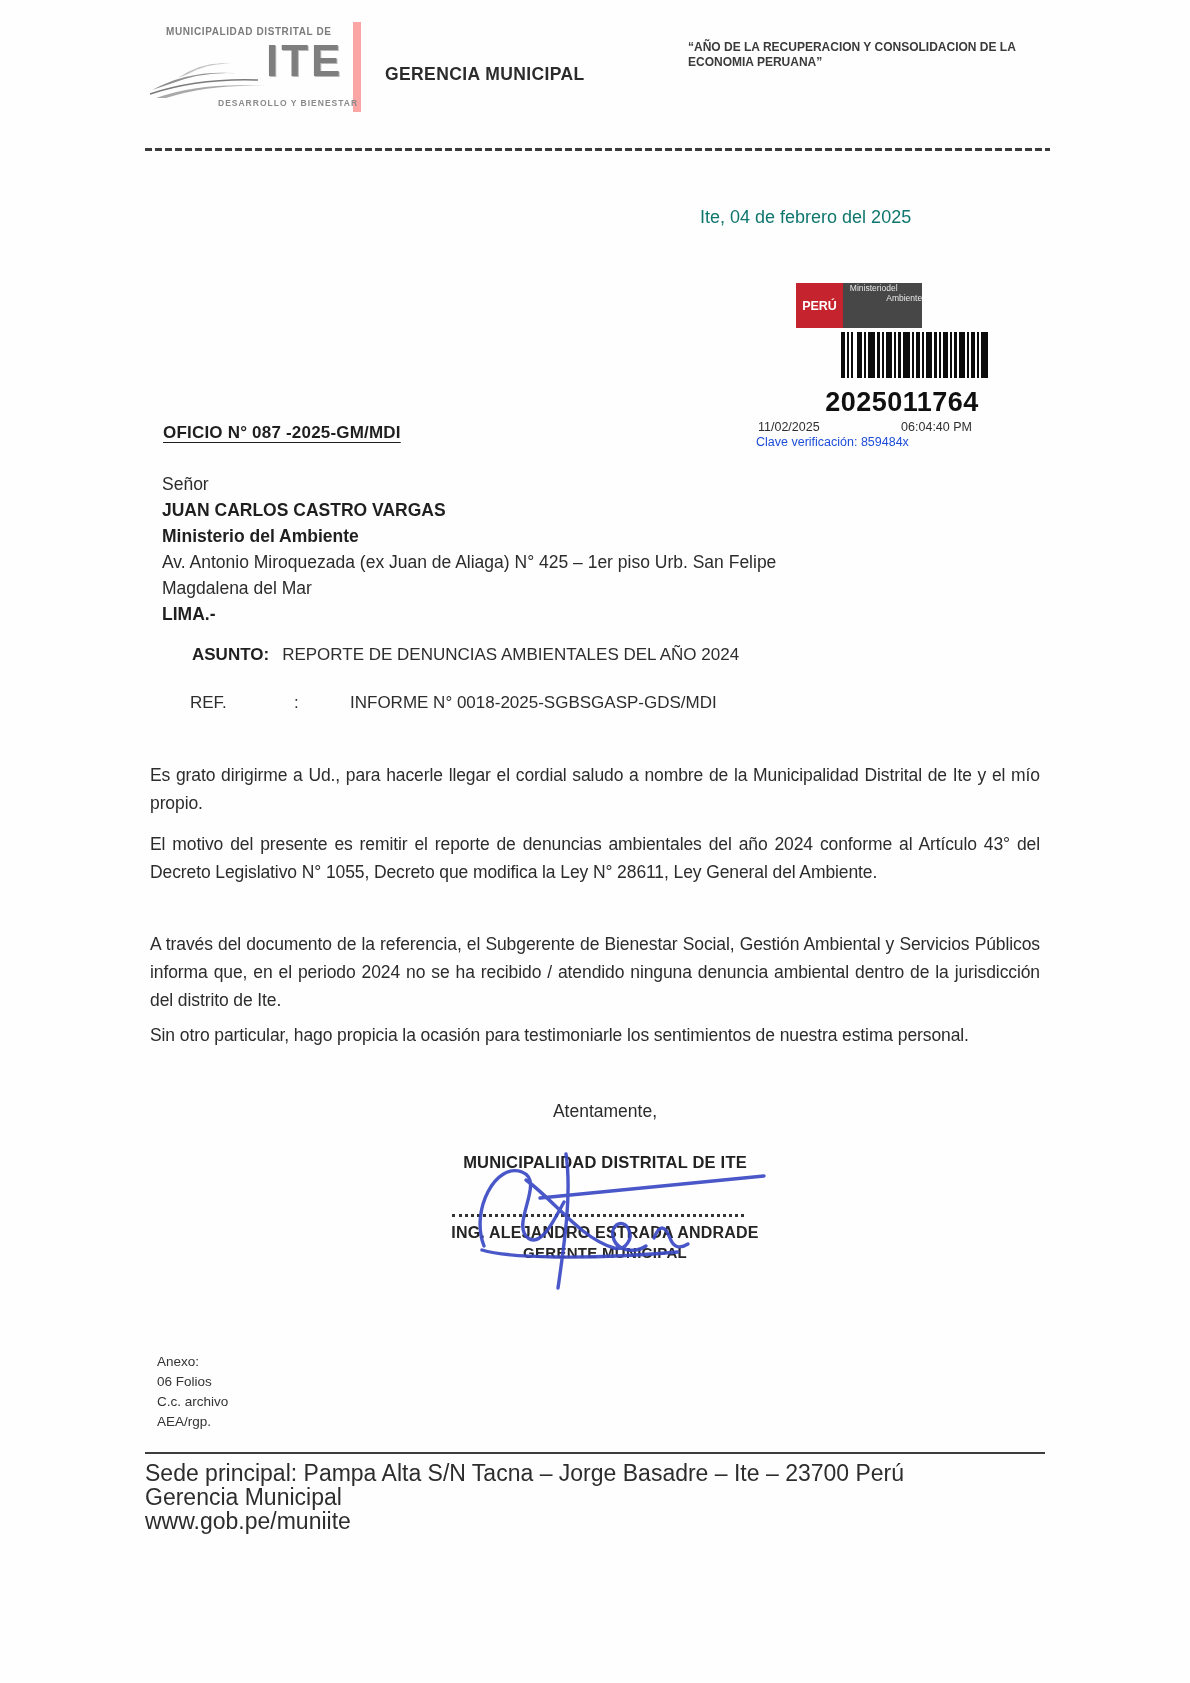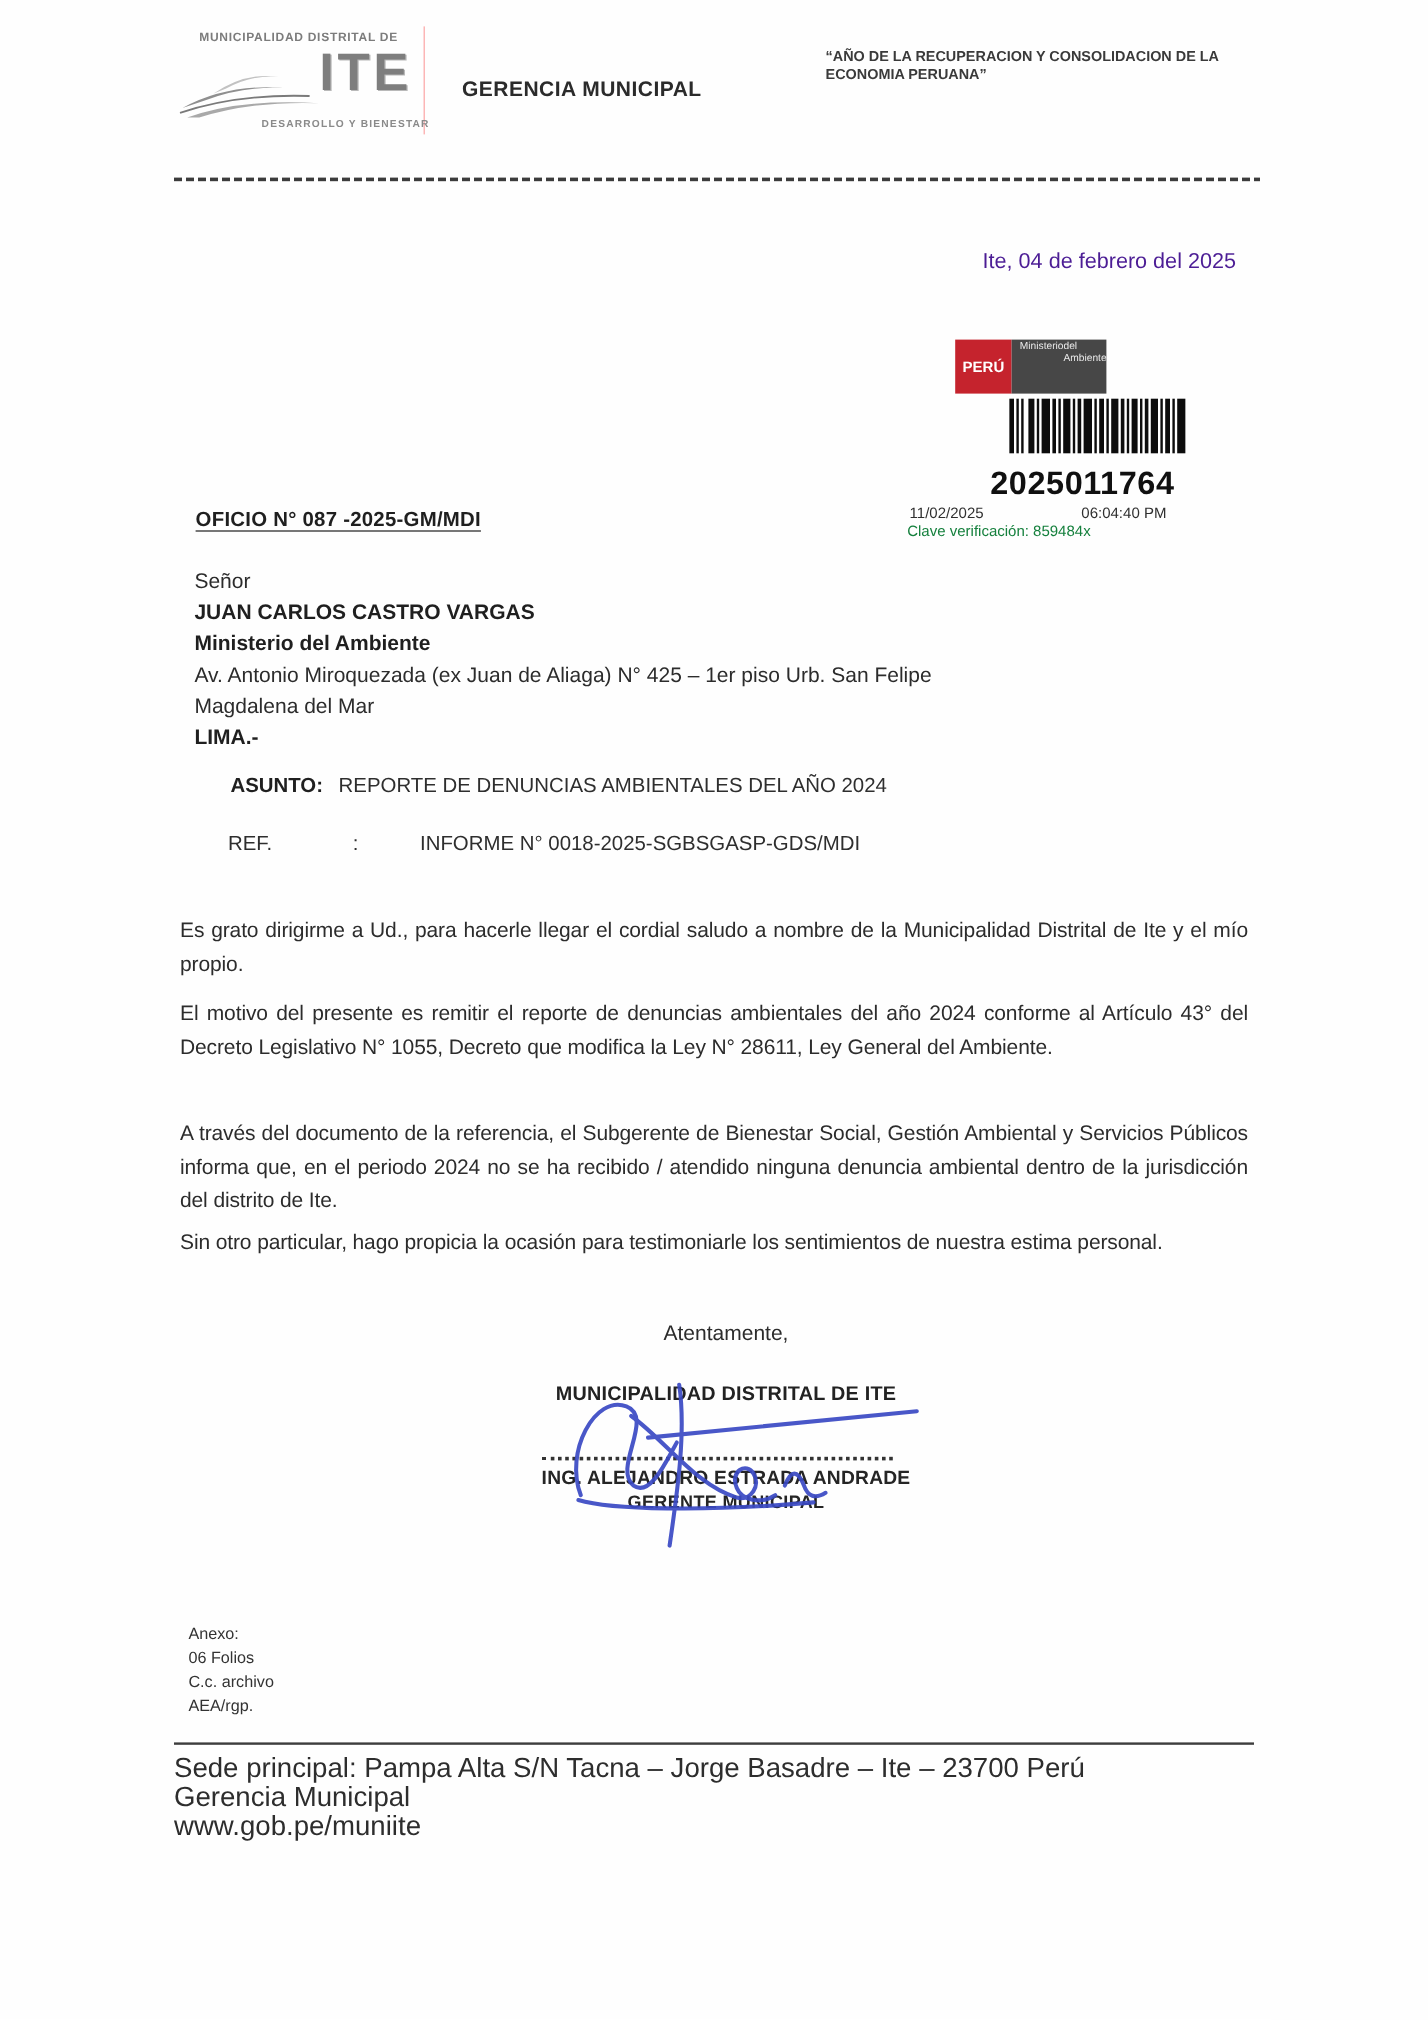--- a/index.html
+++ b/index.html
@@ -7,42 +7,42 @@
     position:relative;
     width:1190px;height:1683px;
     background:#fefefe;
     font-family:"Liberation Sans", sans-serif;
     color:#2e2e2e;
     overflow:hidden;
   }
   .abs{position:absolute;}
 
   
-  .logo-block{left:148px;top:22px;width:205px;height:90px;border-right:1px solid #fca5a5;}
+  .logo-block{left:148px;top:22px;width:205px;height:90px;border-right:8px solid #fca5a5;}
   .logo-small{position:absolute;left:18px;top:4px;font-size:10px;font-weight:bold;color:#7c7c7c;letter-spacing:.6px;white-space:nowrap;}
   .logo-big{position:absolute;left:118px;top:14px;font-size:44px;font-weight:bold;color:#7e7e7e;letter-spacing:3px;text-shadow:1px 1px 0 #b9b9b9;}
   .logo-swoosh{position:absolute;left:0px;top:26px;}
   .logo-tagline{position:absolute;left:70px;top:76px;font-size:8.5px;font-weight:bold;color:#8a8a8a;letter-spacing:1px;white-space:nowrap;}
   .office-title{left:385px;top:64px;font-size:17.5px;font-weight:bold;color:#2b2b2b;letter-spacing:.4px;}
   .motto{left:688px;top:40px;width:345px;font-size:12px;font-weight:bold;color:#3a3a3a;line-height:15px;}
   .dashes{left:145px;top:148px;width:905px;height:3px;
     background:repeating-linear-gradient(90deg,#3c3c3c 0 7px,transparent 7px 10px);}
 
   
-  .dateline{left:700px;top:207px;width:330px;text-align:right;font-size:18px;color:#4c1d95;}
+  .dateline{left:700px;top:207px;width:330px;font-size:18px;color:#0f766e;}
 
   
   .stamp{left:756px;top:283px;width:238px;}
   .stamp-logos{margin-left:40px;width:126px;height:45px;display:flex;}
   .stamp-red{width:47px;height:45px;background:#c5232d;color:#ffffff;display:flex;align-items:center;justify-content:center;font-size:12.5px;font-weight:bold;}
   .stamp-dark{width:79px;height:45px;background:#474747;color:#e9e9e9;font-size:8.5px;line-height:10px;display:flex;flex-direction:row;justify-content:center;padding-left:7px;box-sizing:border-box;}
   .stamp-barcode{margin-left:85px;margin-top:4px;width:147px;height:46px;}
   .stamp-number{margin-left:57px;margin-top:5px;width:178px;text-align:center;font-size:27px;font-weight:bold;color:#101010;letter-spacing:.5px;line-height:30px;}
   .stamp-datetime{margin-top:3px;width:216px;display:flex;justify-content:space-between;font-size:12.5px;color:#2f2f2f;padding-left:2px;box-sizing:border-box;}
-  .stamp-clave{margin-top:1px;font-size:12.5px;color:#15803d;}
+  .stamp-clave{margin-top:1px;font-size:12.5px;color:#1d4ed8;}
 
   
   .oficio{left:163px;top:423px;font-size:17px;font-weight:bold;color:#1f1f1f;text-decoration:underline;text-underline-offset:4px;letter-spacing:.2px;}
   .recipient{left:162px;top:471px;font-size:17.5px;line-height:26px;color:#2c2c2c;}
   .recipient .b{font-weight:bold;color:#1f1f1f;}
   .subject-row{left:192px;top:645px;display:flex;font-size:17px;}
   .subject-label{font-weight:bold;color:#1f1f1f;margin-right:13px;}
   .ref-row{left:190px;top:693px;display:flex;font-size:17px;gap:40px;}
   .ref-label{width:64px;}
   .ref-sep{width:16px;}

